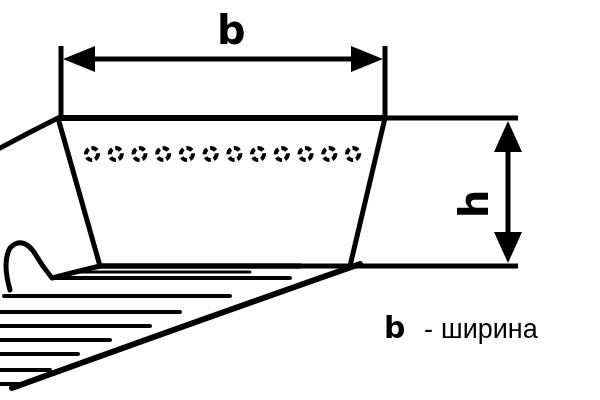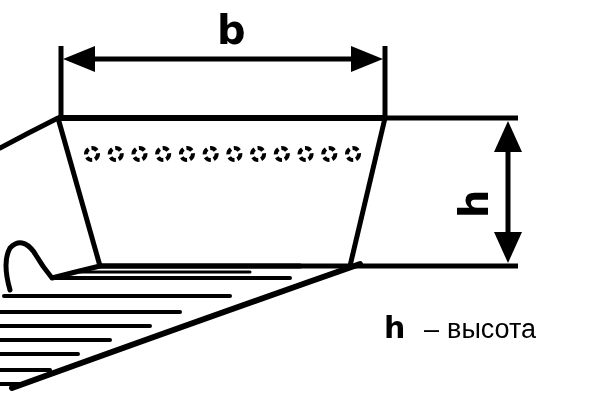--- a/index.html
+++ b/index.html
@@ -89,15 +89,15 @@
     <line x1="350" y1="266" x2="518" y2="266" stroke-width="5"></line>
     <line x1="508" y1="146" x2="508" y2="238" stroke-width="5"></line>
     <polygon points="508,121 494,152 522,152" stroke="none"></polygon>
     <polygon points="508,263 494,232 522,232" stroke="none"></polygon>
   </g>
   <text class="dim-label" font-size="40" transform="translate(488 218) rotate(-90)">h</text>
 </svg>
 
 <div class="legend">
   <div class="legend-row">
-    <span class="legend-sym">h</span><span class="legend-dash">–</span><span>высота</span>
+    <span class="legend-sym">b</span><span class="legend-dash">-</span><span>ширина</span>
   </div>
 </div>
 
 </body></html>

